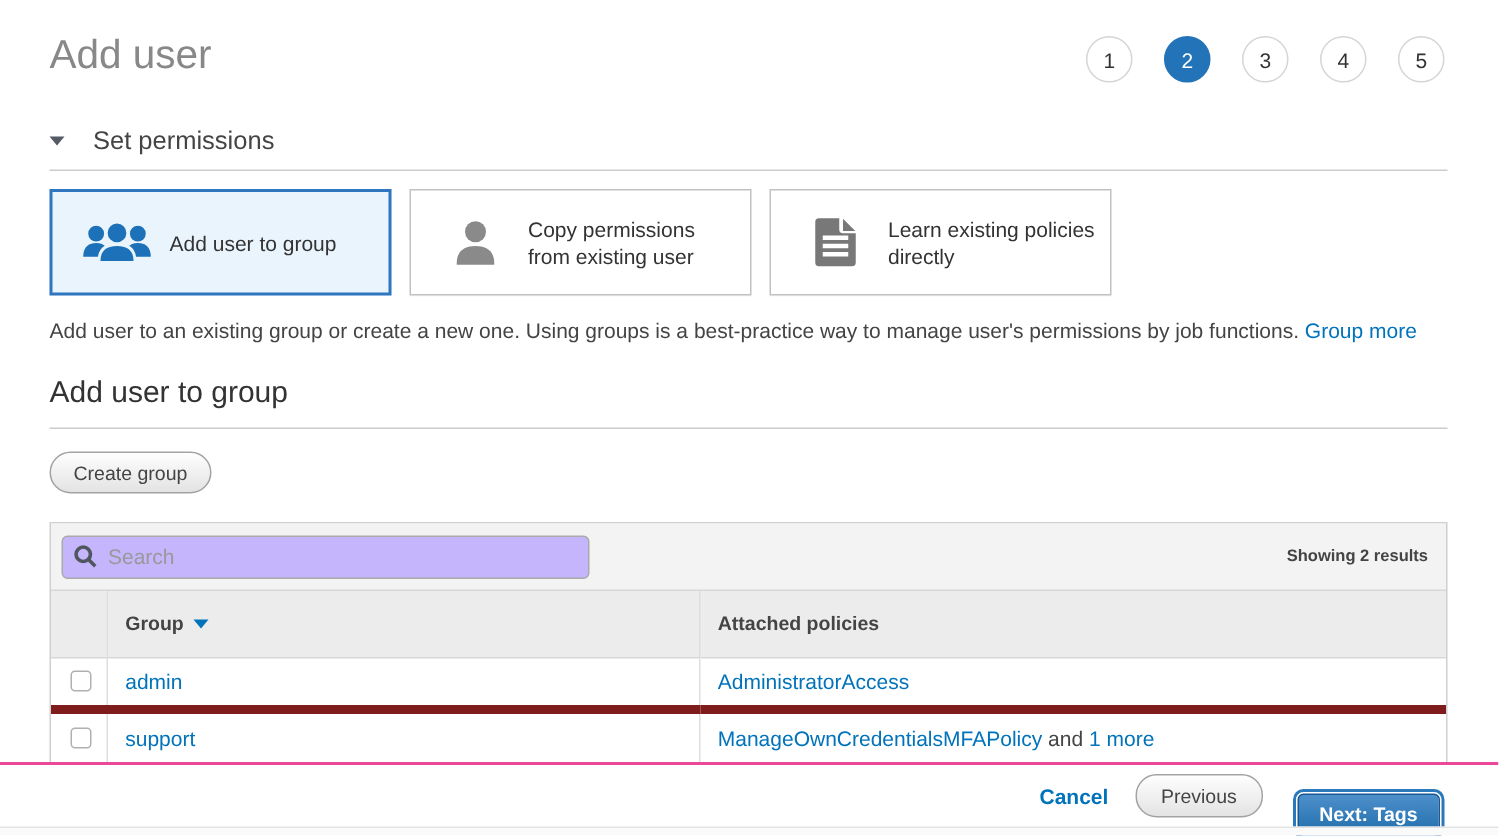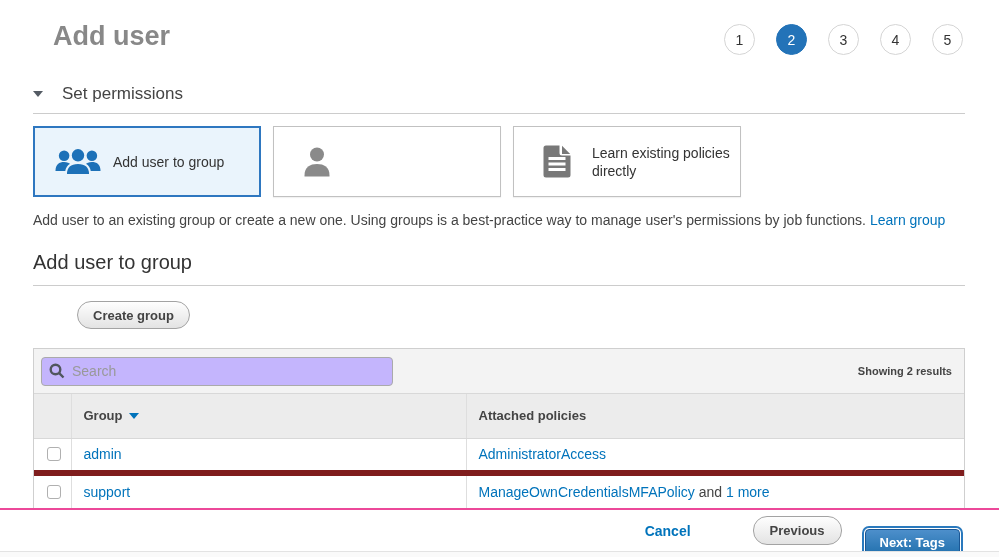--- a/index.html
+++ b/index.html
@@ -3,21 +3,21 @@
 <meta charset="utf-8">
 <style>
   * { margin: 0; padding: 0; box-sizing: border-box; }
   html, body { width: 999px; height: 557px; background: #fff; overflow: hidden; }
   body { font-family: "Liberation Sans", "DejaVu Sans", sans-serif; color: #444; position: relative; }
 
   .content { padding: 0 34px 0 33px; }
 
   
   .header-row { display: flex; justify-content: space-between; align-items: flex-start; padding-top: 20px; }
-  .page-title { font-size: 27px; font-weight: 700; color: #888; line-height: 32px; margin-left: 20px; }
+  .page-title { font-size: 27px; font-weight: 400; color: #888; line-height: 32px; }
   .steps { display: flex; gap: 21px; margin-top: 4px; margin-right: 2px; }
   .step { width: 31px; height: 31px; border-radius: 50%; border: 1px solid #d5d5d5; background: #fff;
           display: flex; align-items: center; justify-content: center; font-size: 14px; color: #333; }
   .step.active { background: #2373b8; border-color: #2373b8; color: #fff; }
 
   
   .section-header { margin-top: 29px; padding-bottom: 9px; border-bottom: 1px solid #ccc;
                     display: flex; align-items: center; gap: 19px; }
   .section-header .caret { width: 0; height: 0; border-left: 5px solid transparent;
                            border-right: 5px solid transparent; border-top: 6px solid #545b64; }
@@ -37,23 +37,23 @@
 
   
   .desc { margin-top: 15px; font-size: 14px; color: #444; }
   a.link { color: #0073bb; text-decoration: none; cursor: pointer; }
 
   
   .group-heading { margin-top: 23px; font-size: 20px; font-weight: 400; color: #333;
                    padding-bottom: 11px; border-bottom: 1px solid #ccc; }
   .actions { margin-top: 15px; display: flex; gap: 8px; }
   .btn { display: inline-flex; align-items: center; gap: 7px; height: 28px; padding: 0 15px;
-         font-size: 13px; font-weight: bold; color: #444; border: 1px solid #a3a3a3; border-radius: 14px;
+         font-size: 13px; font-weight: normal; color: #444; border: 1px solid #a3a3a3; border-radius: 14px;
          background: linear-gradient(#fefefe, #e3e3e3); cursor: pointer;
-         font-family: "Liberation Sans", "DejaVu Sans", sans-serif; margin-left: 44px; }
+         font-family: "Liberation Sans", "DejaVu Sans", sans-serif; }
 
   
   .table-wrap { margin-top: 19px; border: 1px solid #cfcfcf; }
   .table-toolbar { height: 45px; background: #f3f3f3; display: flex; align-items: center;
                    justify-content: space-between; padding: 0 12px 0 7px; border-bottom: 1px solid #d8d8d8; }
   .search-box { position: relative; width: 352px; }
   .search-box input { width: 352px; height: 29px; border: 1px solid #aaa; border-radius: 4px;
                       padding: 0 8px 0 30px; font-size: 14px; color: #333; background: #c4b5fd; outline: none;
                       font-family: "Liberation Sans", "DejaVu Sans", sans-serif; }
   .search-box input::placeholder { color: #999; }
@@ -124,36 +124,37 @@
       </span>
       <span class="card-label">Add user to group</span>
     </div>
     <div class="card">
       <span class="icon">
         <svg width="32" height="32" viewBox="0 0 32 32" class="icon-person">
           <circle cx="16" cy="8.5" r="7"></circle>
           <path d="M3.5 29.5 c0-8.5 5.5-11.5 12.5-11.5 c7 0 12.5 3 12.5 11.5 v1 H3.5 z"></path>
         </svg>
       </span>
+      <span class="card-label">Copy permissions from existing user</span>
     </div>
     <div class="card">
       <span class="icon">
         <svg width="28" height="33" viewBox="0 0 28 33" class="icon-doc">
           <path d="M3 0.5 H16.5 V8 a2.5 2.5 0 0 0 2.5 2.5 H27.5 V30 a2.5 2.5 0 0 1-2.5 2.5 H3 a2.5 2.5 0 0 1-2.5-2.5 V3 A2.5 2.5 0 0 1 3 0.5 z"></path>
           <path d="M19 0.8 L27.2 9 H19 z"></path>
           <rect x="5.5" y="12" width="17" height="3" fill="#fff"></rect>
           <rect x="5.5" y="17.5" width="17" height="3" fill="#fff"></rect>
           <rect x="5.5" y="23" width="17" height="3" fill="#fff"></rect>
         </svg>
       </span>
       <span class="card-label">Learn existing policies directly</span>
     </div>
   </div>
 
-  <p class="desc"><span>Add user to an existing group or create a new one. Using groups is a best-practice way to manage user's permissions by job functions. </span><a class="link">Learn group</a></p>
+  <p class="desc"><span>Add user to an existing group or create a new one. Using groups is a best-practice way to manage user's permissions by job functions. </span><a class="link">Group more</a></p>
 
   <h2 class="group-heading">Add user to group</h2>
 
   <div class="actions">
     <button class="btn">Create group</button>
   </div>
 
   <div class="table-wrap">
     <div class="table-toolbar">
       <div class="search-box">

